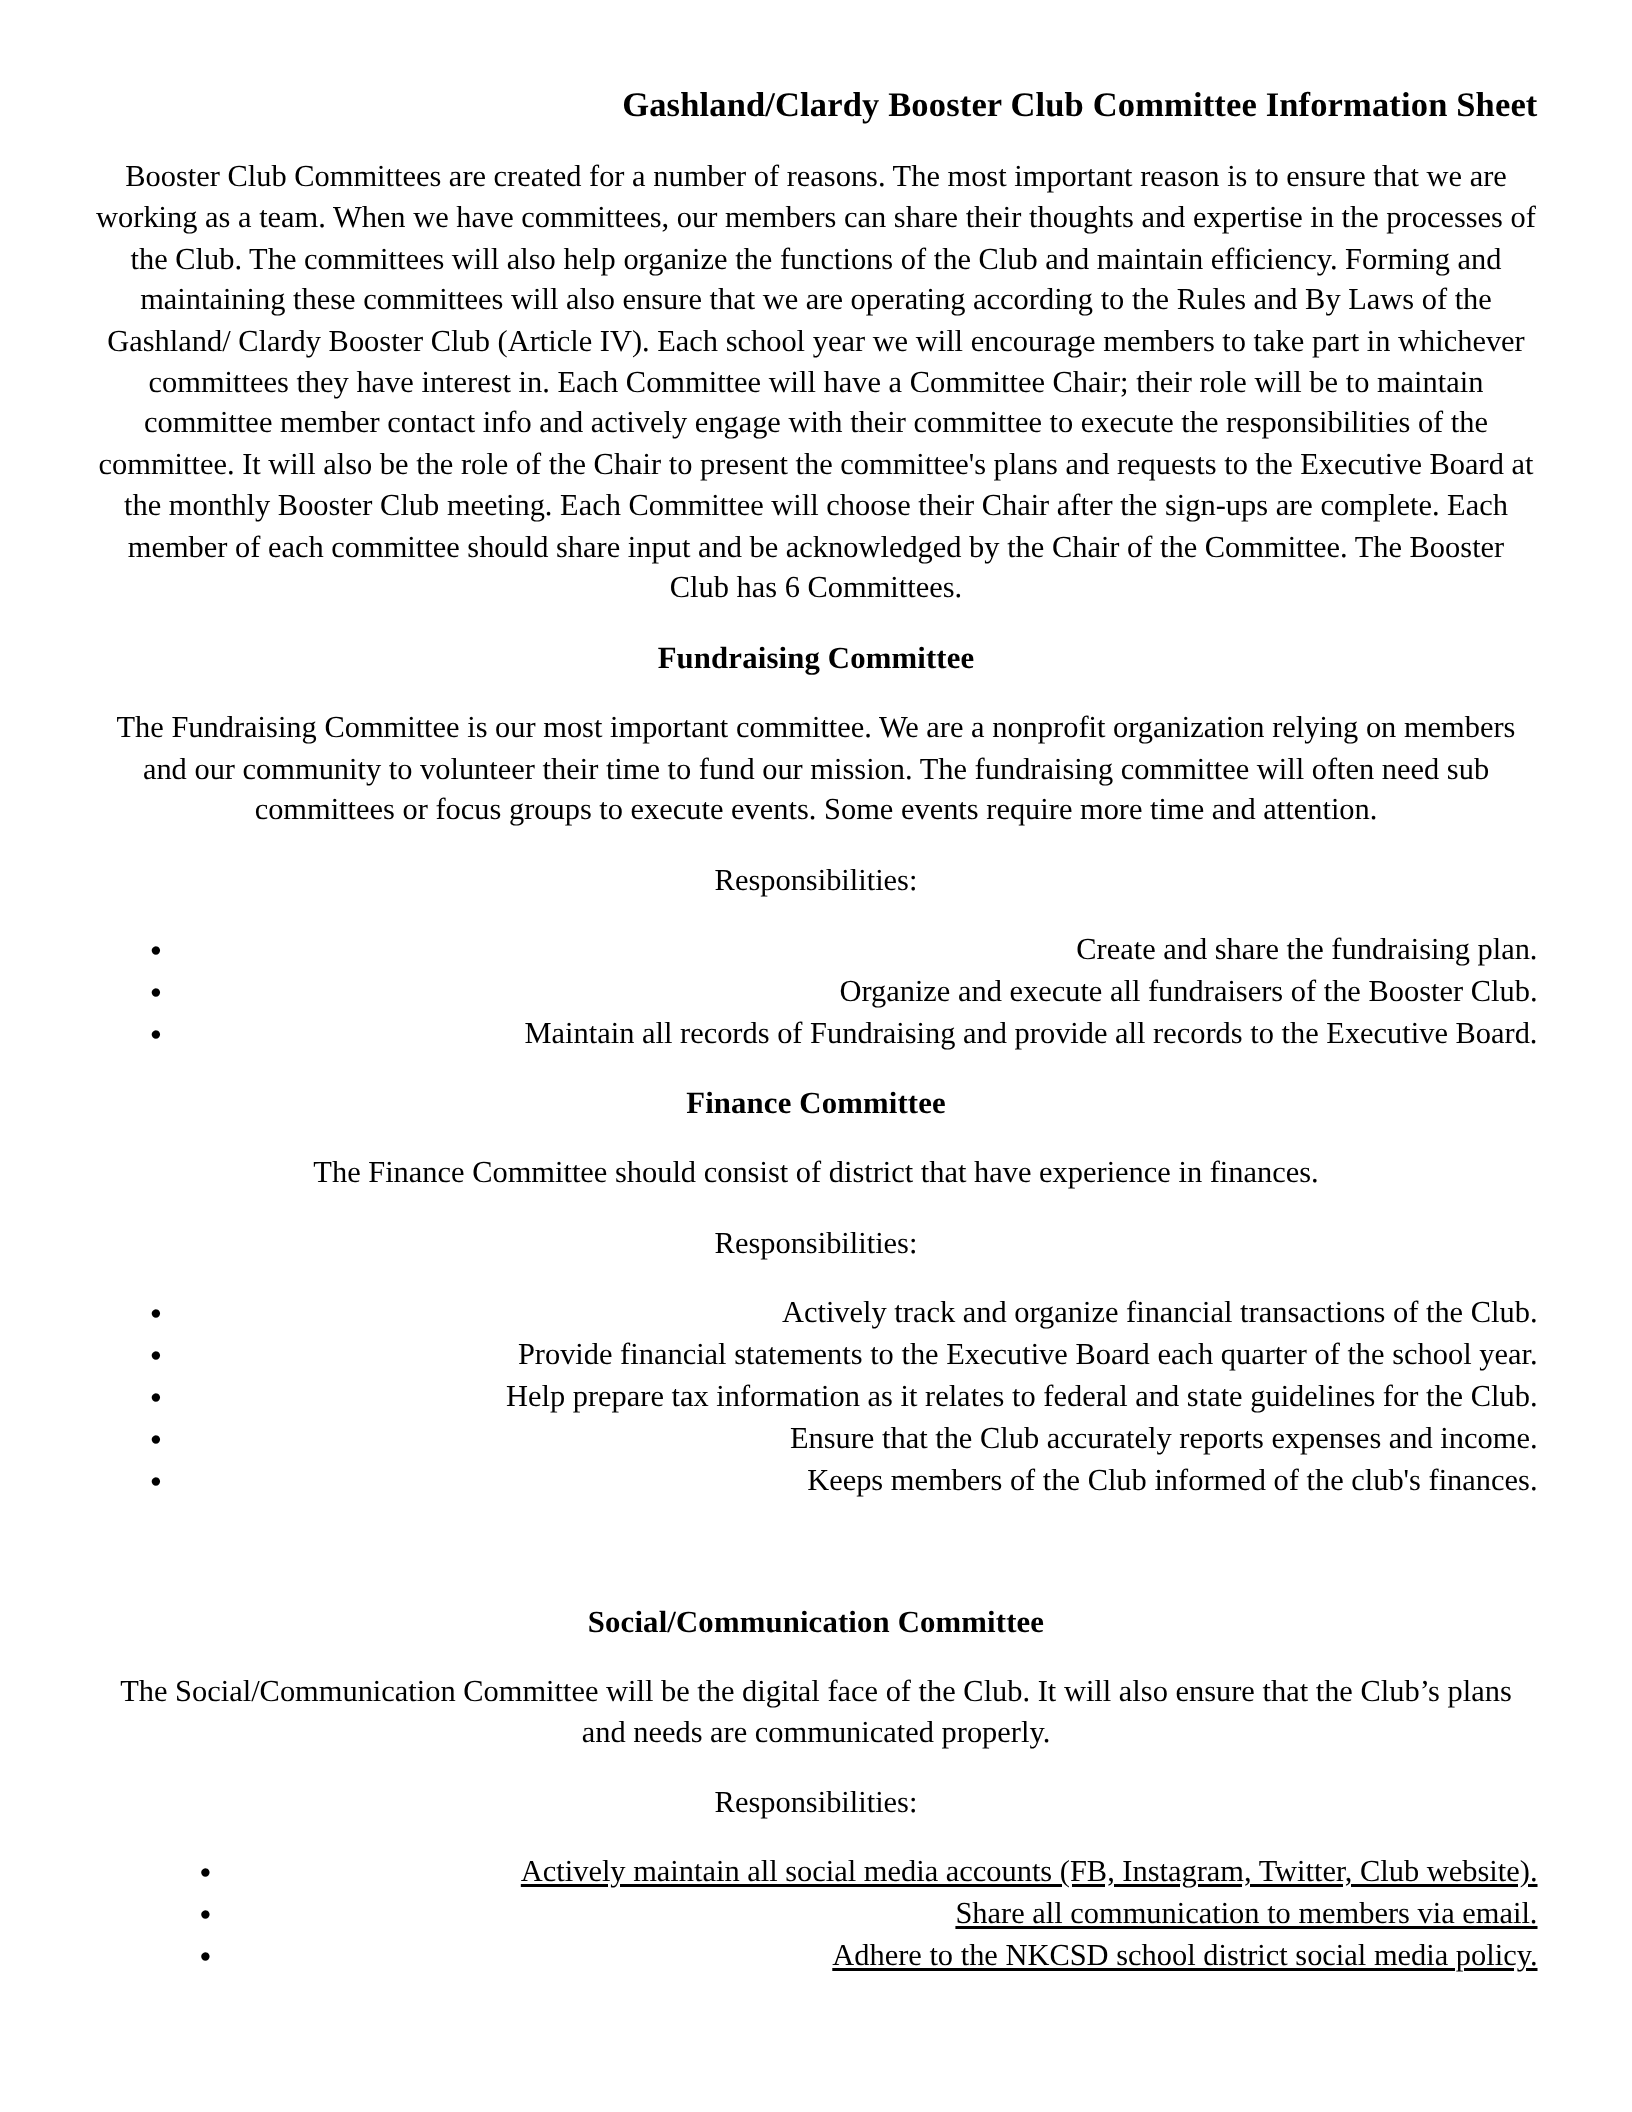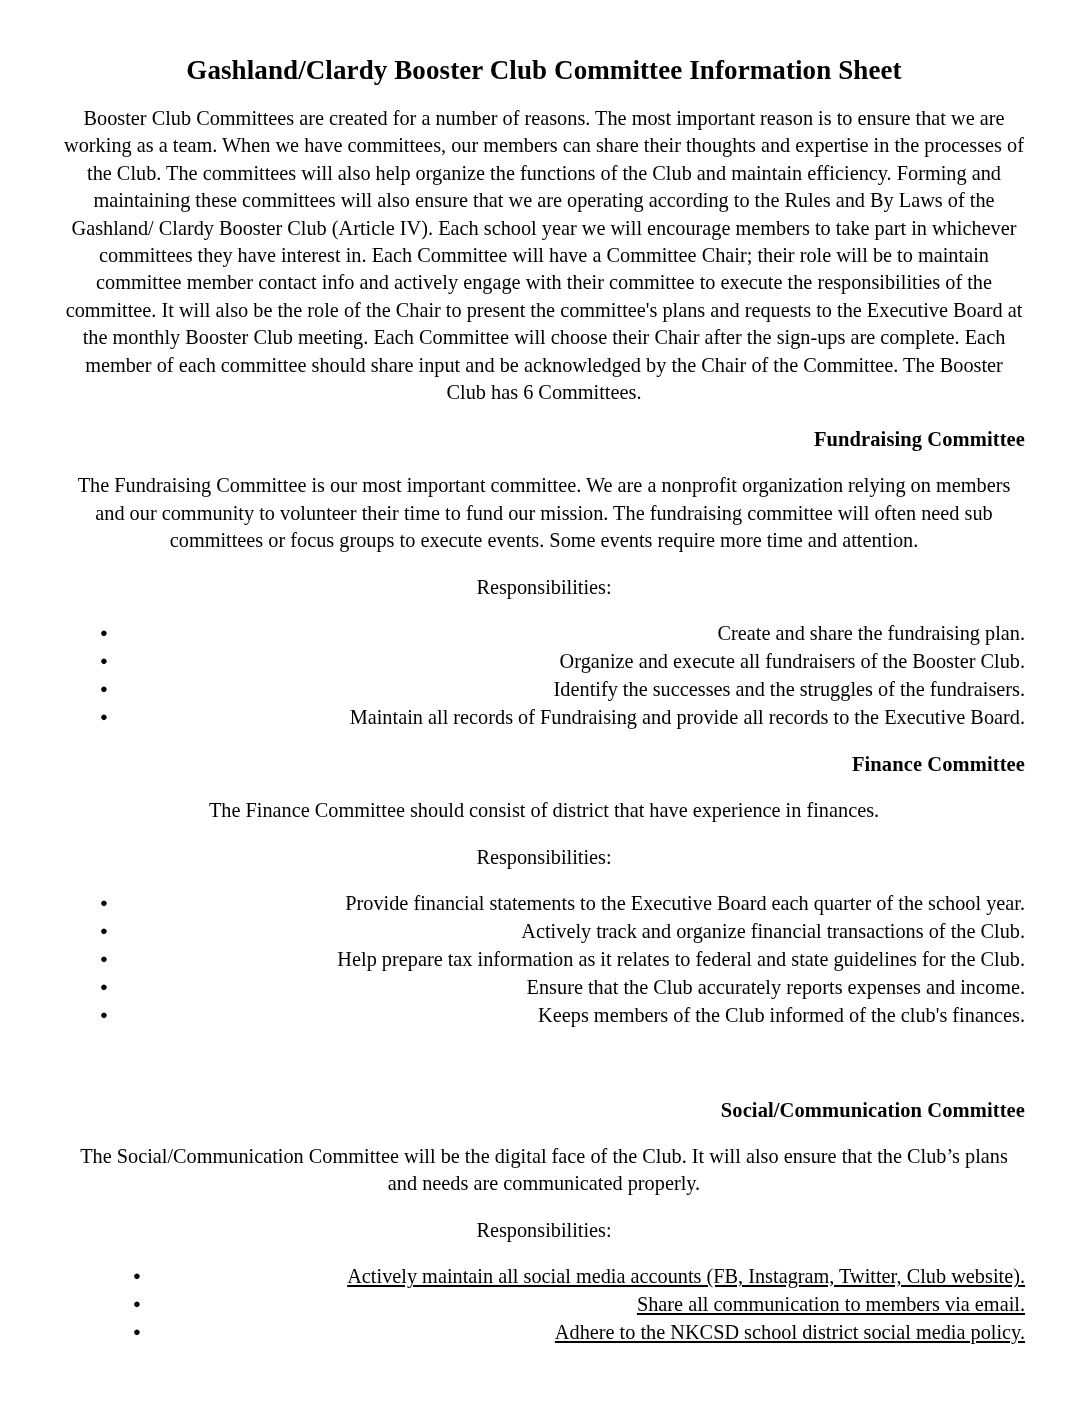--- a/index.html
+++ b/index.html
@@ -17,29 +17,29 @@
   }
   .page {
     position: relative;
     width: 1088px;
     height: 1408px;
     background: #ffffff;
     box-sizing: border-box;
     padding: 57px 63px 0 63px;
   }
   .doc-title {
-    text-align: center;
+    text-align: right;
     font-weight: bold;
-    font-size: 27px;
+    font-size: 23px;
     line-height: 26px;
     margin: 0 0 22px 0;
     letter-spacing: 0.1px;
   }
   .section-heading {
-    text-align: right;
+    text-align: center;
     font-weight: bold;
     font-size: 20.5px;
     line-height: 27px;
     margin: 20px 0 19px 0;
     letter-spacing: 0.1px;
   }
   .section-heading.extra-gap {
     margin-top: 68px;
   }
   p.body-text {
@@ -95,34 +95,33 @@
 
   <h2 class="section-heading">Fundraising Committee</h2>
 
   <p class="body-text">The Fundraising Committee is our most important committee. We are a nonprofit organization relying on members and our community to volunteer their time to fund our mission. The fundraising committee will often need sub committees or focus groups to execute events. Some events require more time and attention.</p>
 
   <p class="body-text tight">Responsibilities:</p>
 
   <ul class="resp-list">
     <li>Create and share the fundraising plan.</li>
     <li>Organize and execute all fundraisers of the Booster Club.</li>
-    <li>Identify the successes and the struggles of the fundraisers.</li>
     <li>Maintain all records of Fundraising and provide all records to the Executive Board.</li>
   </ul>
 
 
   <h2 class="section-heading">Finance Committee</h2>
 
   <p class="body-text">The Finance Committee should consist of district that have experience in finances.</p>
 
   <p class="body-text tight">Responsibilities:</p>
 
   <ul class="resp-list">
+    <li>Actively track and organize financial transactions of the Club.</li>
     <li>Provide financial statements to the Executive Board each quarter of the school year.</li>
-    <li>Actively track and organize financial transactions of the Club.</li>
     <li>Help prepare tax information as it relates to federal and state guidelines for the Club.</li>
     <li>Ensure that the Club accurately reports expenses and income.</li>
     <li>Keeps members of the Club informed of the club's finances.</li>
   </ul>
 
   <h2 class="section-heading extra-gap">Social/Communication Committee</h2>
 
   <p class="body-text">The Social/Communication Committee will be the digital face of the Club. It will also ensure that the Club’s plans and needs are communicated properly.</p>
 
   <p class="body-text tight">Responsibilities:</p>

